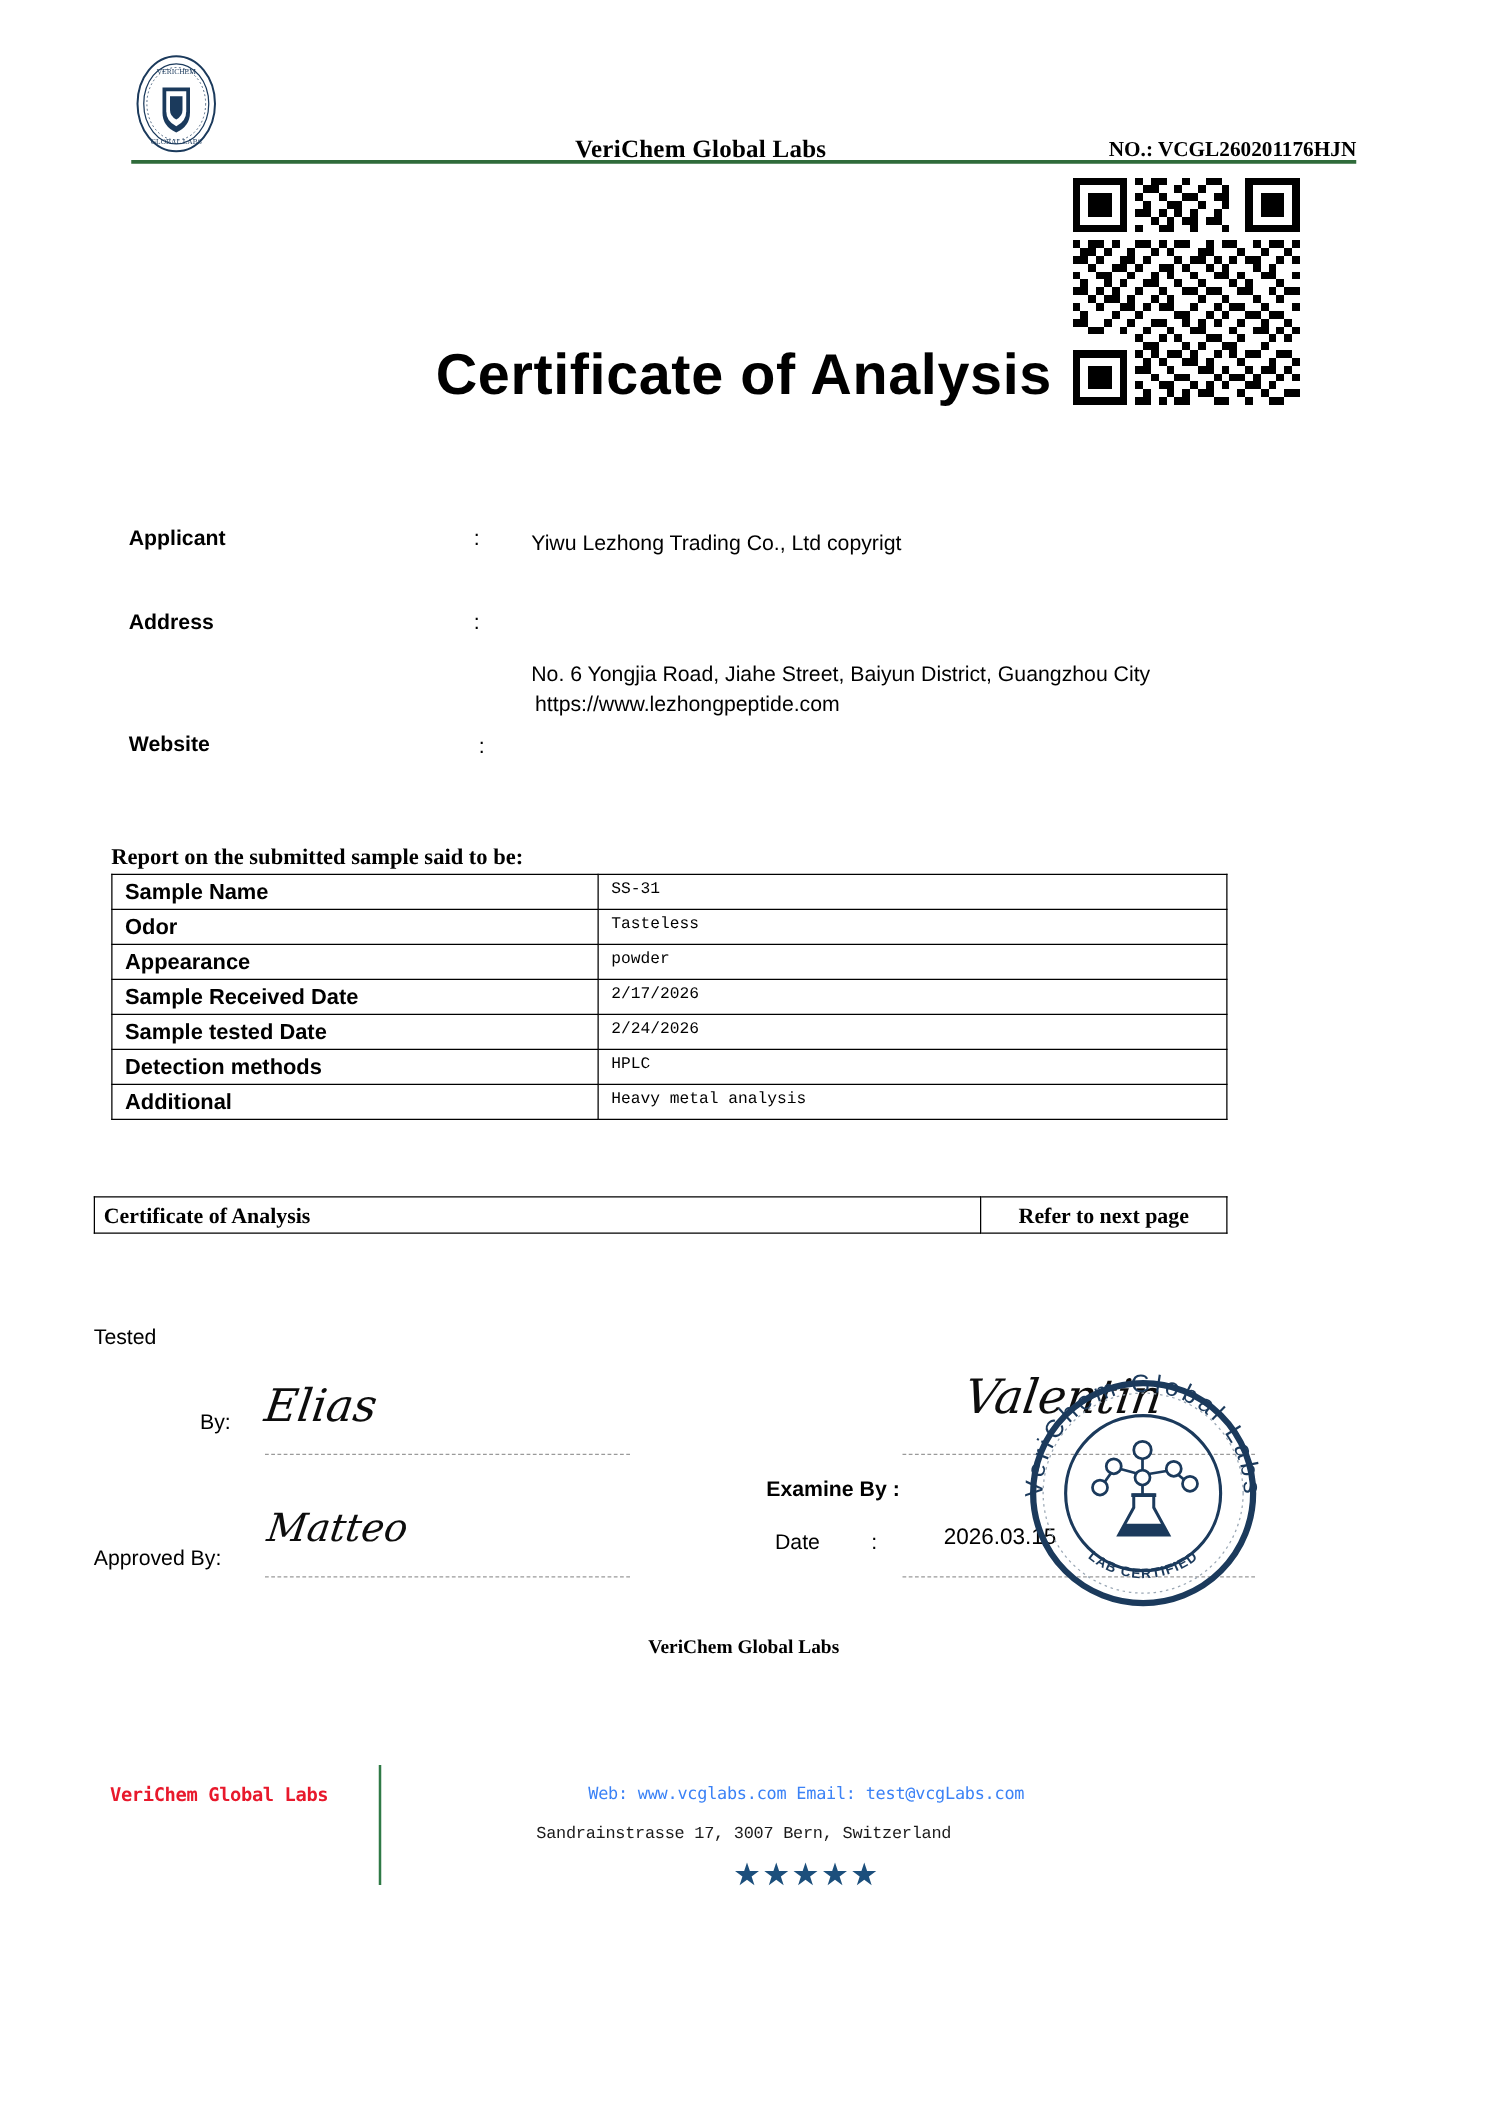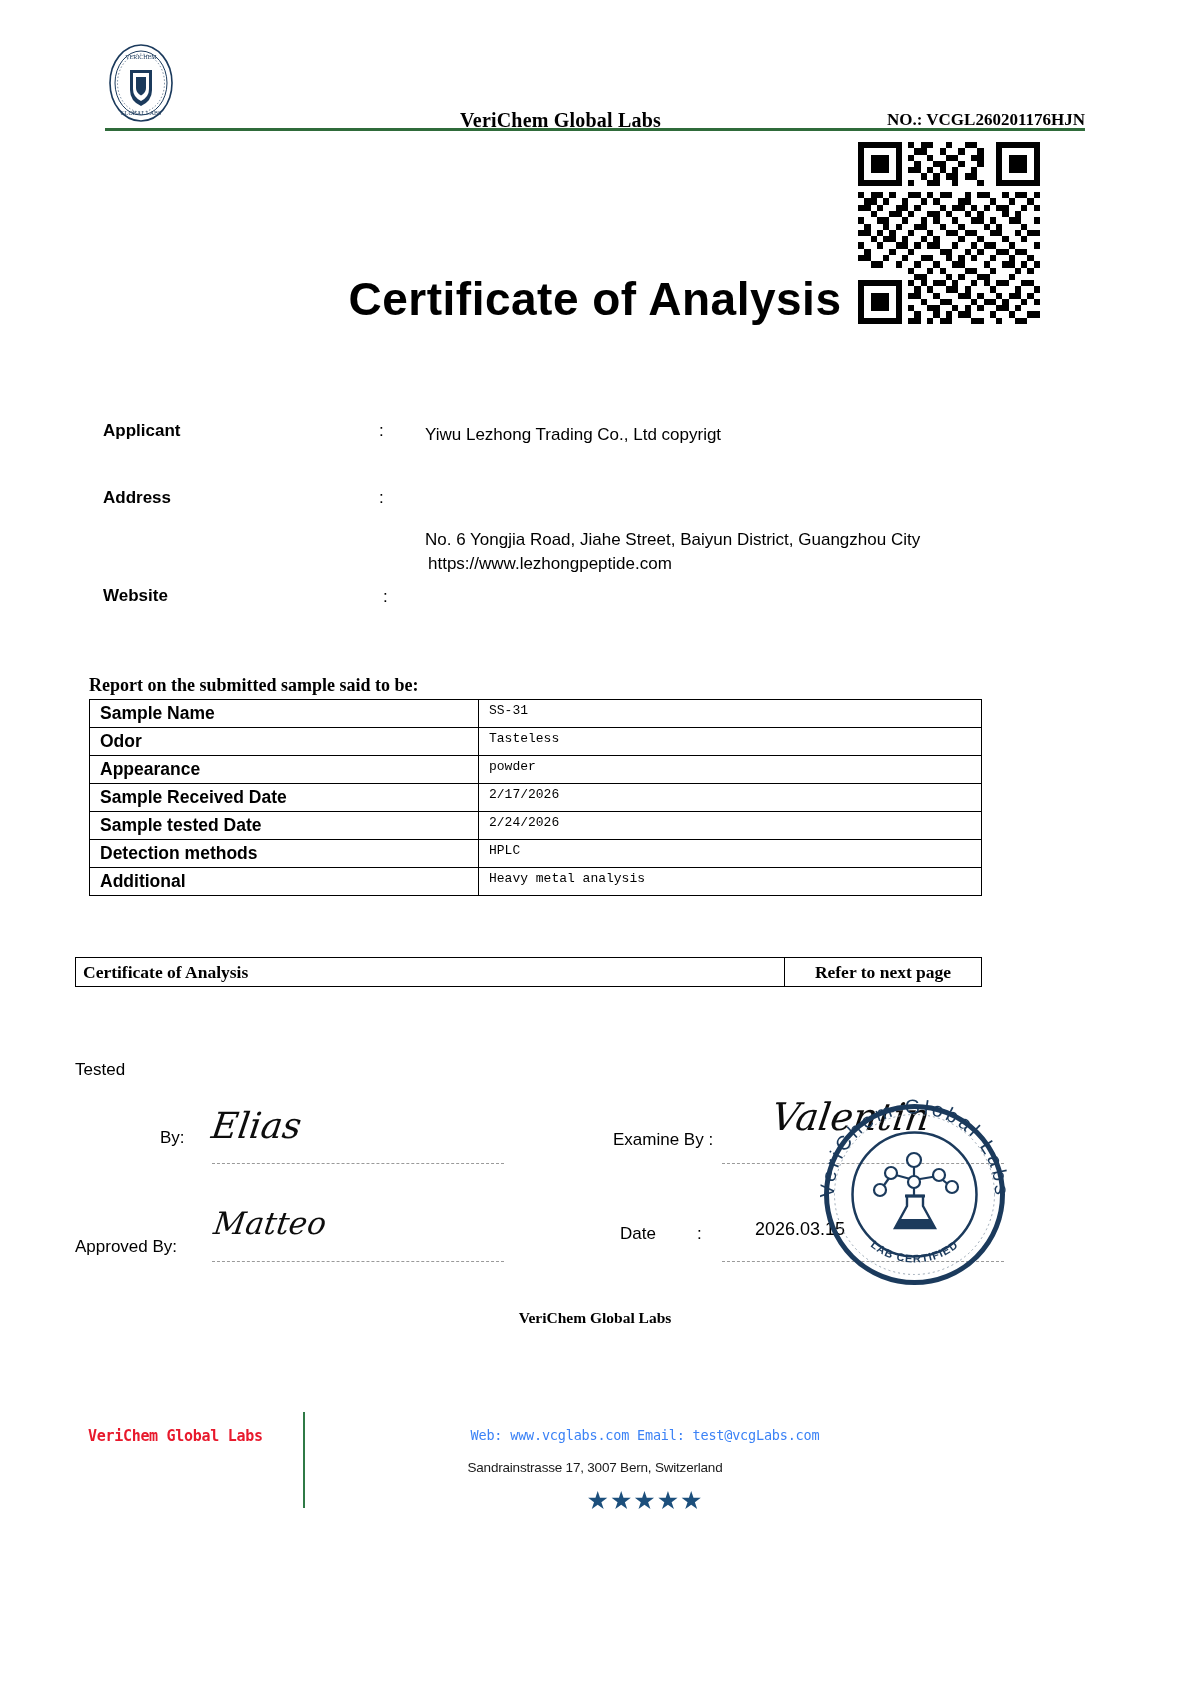--- a/index.html
+++ b/index.html
@@ -116,21 +116,21 @@
 
   .l-tested{left:75px;top:1060px;}
   .l-testedby{left:160px;top:1128px;}
   .sc-elias{left:212px;top:1105px;}
   .ln-tested{left:212px;top:1163px;width:292px;}
 
   .l-approved{left:75px;top:1237px;}
   .sc-matteo{left:214px;top:1205px;font-size:31px;}
   .ln-approved{left:212px;top:1261px;width:292px;}
 
-  .l-examine{left:613px;top:1130px;}
+  .l-examine{left:613px;top:1182px;font-weight:bold;}
   .sc-valentin{left:772px;top:1095px;font-size:38px;}
   .ln-examine{left:722px;top:1163px;width:282px;}
 
   .l-date{left:620px;top:1224px;}
   .l-datecolon{left:697px;top:1224px;}
   .v-date{left:755px;top:1219px;font-size:18px;}
   .ln-date{left:722px;top:1261px;width:282px;}
 
   
   .stamp{position:absolute;left:812px;top:1092px;width:205px;height:205px;}
@@ -153,21 +153,21 @@
     background:#2f7a46;
   }
   .ftr-line1{
     position:absolute;left:0;top:1427px;width:1190px;text-align:center;
     font-family:"DejaVu Sans Mono","Liberation Mono",monospace;
     font-size:13.5px;color:#3b82f6;letter-spacing:-0.2px;
     padding-left:100px;box-sizing:border-box;
   }
   .ftr-line2{
     position:absolute;left:0;top:1460px;width:1190px;text-align:center;
-    font-family:Liberation Sans, sans-serif;
+    font-family:Liberation Mono, monospace;
     font-size:13.5px;color:#1a1a1a;letter-spacing:-0.2px;
     box-sizing:border-box;
   }
   .ftr-stars{
     position:absolute;left:0;top:1488px;width:1190px;text-align:center;
     padding-left:100px;box-sizing:border-box;
     font-size:25px;color:#1c4f7c;letter-spacing:1px;line-height:1;
   }
 </style>
 </head>

